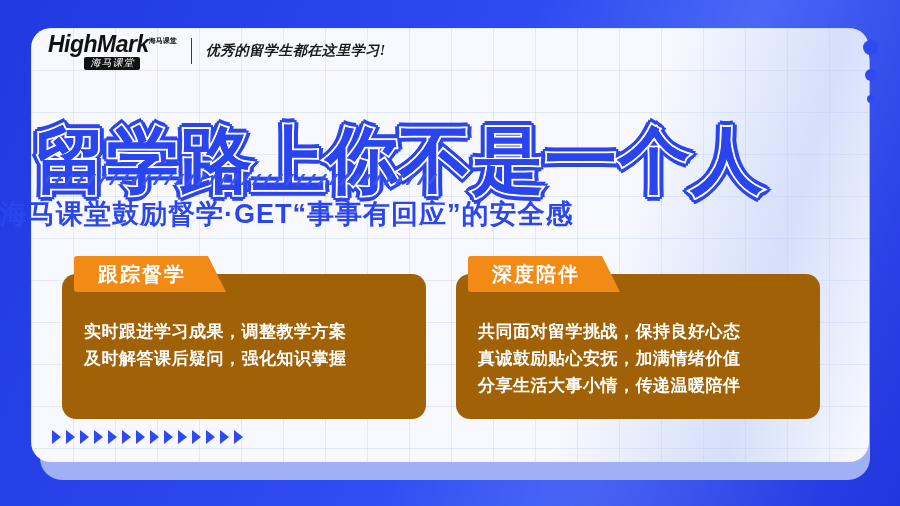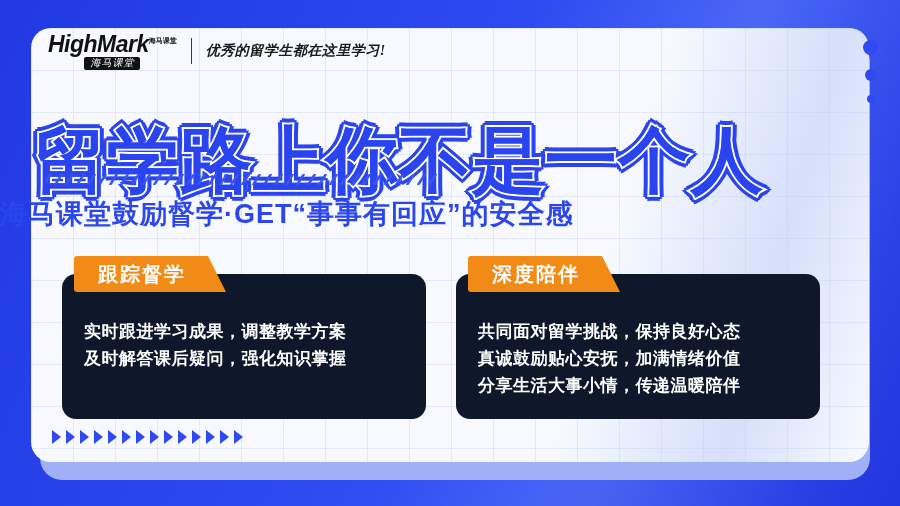--- a/index.html
+++ b/index.html
@@ -191,21 +191,21 @@
     position: absolute;
     left: 62px;
     top: 274px;
     width: 776px;
     display: flex;
     gap: 30px;
   }
   .card {
     position: relative;
     width: 364px;
-    background: #0f172a;
+    background: #a16207;
     border-radius: 14px;
     padding: 44px 0 20px 0;
     box-sizing: border-box;
     min-height: 130px;
   }
   .card-tag {
     position: absolute;
     left: 12px;
     top: -18px;
     height: 36px;

